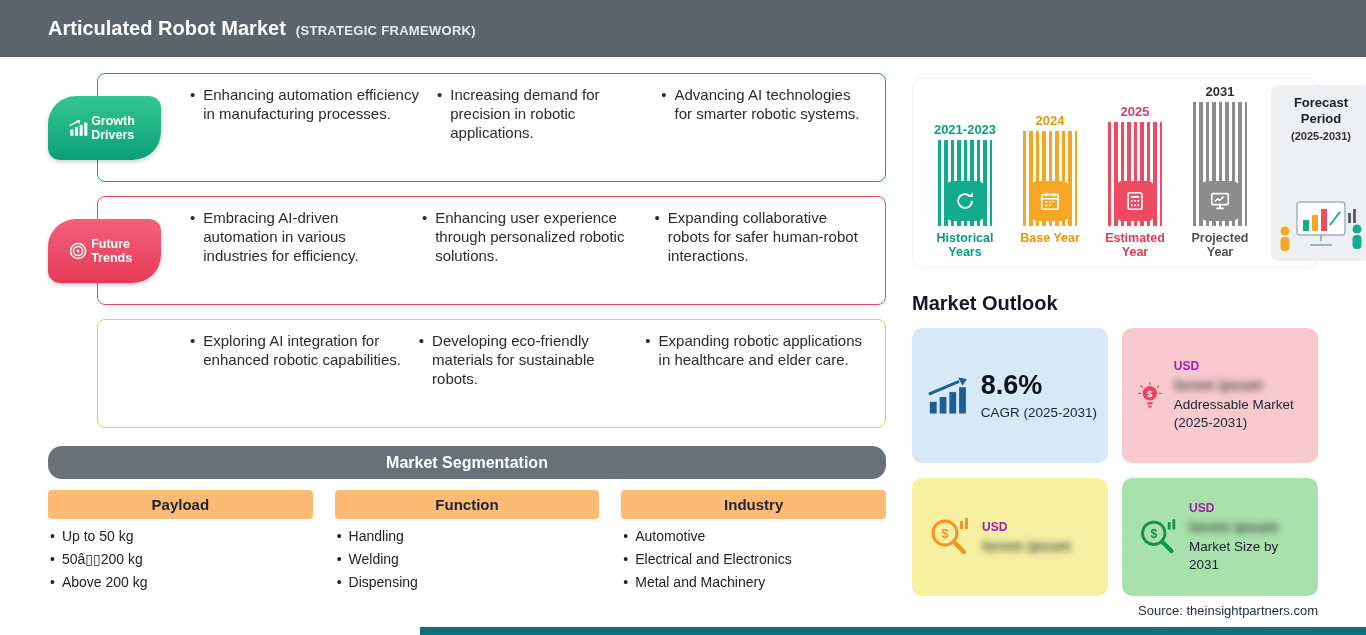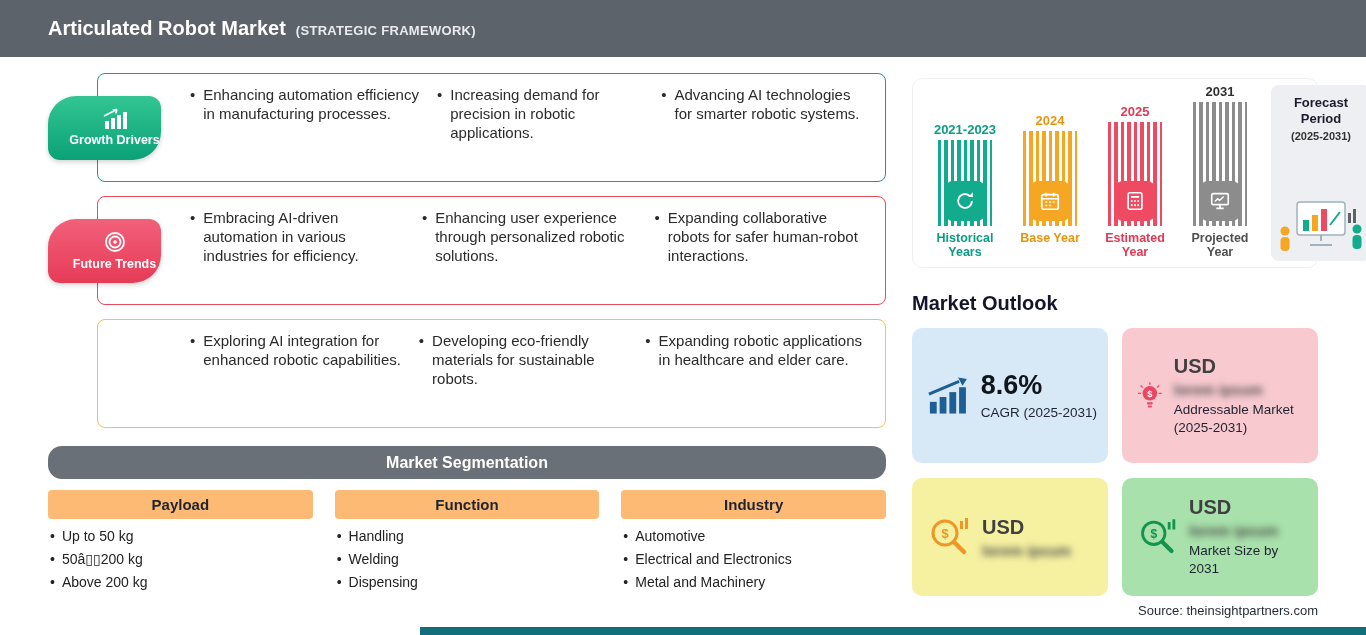--- a/index.html
+++ b/index.html
@@ -17,21 +17,21 @@
   .logo-partners { display:block; font-size:11px; font-weight:bold; margin-top:2px; letter-spacing:.5px; }
   .logo-mag { position:absolute; right:-4px; top:-7px; }
 
   
   .left-col { position:absolute; left:48px; top:73px; width:838px; }
   .sec { position:relative; margin-bottom:14px; }
   .sec-box { margin-left:49px; min-height:109px; border:1.6px solid var(--bc); border-radius:8px;
              display:flex; flex-direction:row; justify-content:center; gap:16px; padding:12px 16px 12px 92px; }
   .badge { position:absolute; left:0; top:50%; transform:translateY(-50%); width:113px; height:64px;
            border-radius:28px 12px 28px 12px; background:linear-gradient(180deg,var(--b1),var(--b2));
-           display:flex; flex-direction:column; align-items:center; justify-content:center; gap:3px;
+           display:flex; flex-direction:row; align-items:center; justify-content:center; gap:3px;
            color:#fff; box-shadow:0 2px 5px rgba(0,0,0,.18); z-index:2;padding-left:20px; }
   .badge-label { font-size:12.5px; font-weight:bold; }
   .bullet { font-size:15px; color:#2b2b2b; display:flex; gap:8px; line-height:1.25; }
   .bullet::before { content:"•"; }
 
   .seg-title { margin-top:18px; background:#6a7077; border-radius:14px; height:33px; display:flex;
                align-items:center; justify-content:center; color:#fff; font-weight:bold; font-size:16px; }
   .seg-cols { display:flex; gap:22px; margin-top:11px; }
   .seg-col { flex:1; }
   .seg-head { background:#fdba74; border-radius:4px; height:29px; display:flex; align-items:center;
@@ -61,21 +61,21 @@
 
   .outlook-title { margin-top:24px; font-size:20px; font-weight:bold; color:#14142b; }
   .cards { margin-top:13px; display:grid; grid-template-columns:196px 196px; grid-template-rows:135px 118px; gap:15px 14px; }
   .card { border-radius:10px; padding:12px 14px; display:flex; align-items:center; gap:10px; }
   .card-blue { background:#d7e9f6; }
   .card-pink { background:#f8cad0; }
   .card-yellow { background:#f6f1a1; }
   .card-green { background:#a8e1ab; }
   .card-text { display:flex; flex-direction:column; gap:3px; min-width:0; }
   .card-value { font-size:27px; font-weight:bold; color:#10141c; }
-  .card-currency { font-size:20px; font-weight:bold; color:#404040; }
+  .card-currency { font-size:12px; font-weight:bold; color:#a21caf; }
   .card-blur { filter:blur(3.5px); font-weight:bold; font-size:15px; color:#4a4a4a; white-space:nowrap; }
   .card-label { font-size:13.5px; color:#1d2330; line-height:1.3; }
   .card-blue .card-label { white-space:nowrap; }
 
   .source { margin-top:7px; text-align:right; font-size:13px; color:#1f2937; }
 
   .bottom-bar { position:absolute; bottom:0; left:420px; right:0; height:8px; background:#126e7a; }
 </style>
 </head>
 <body>

